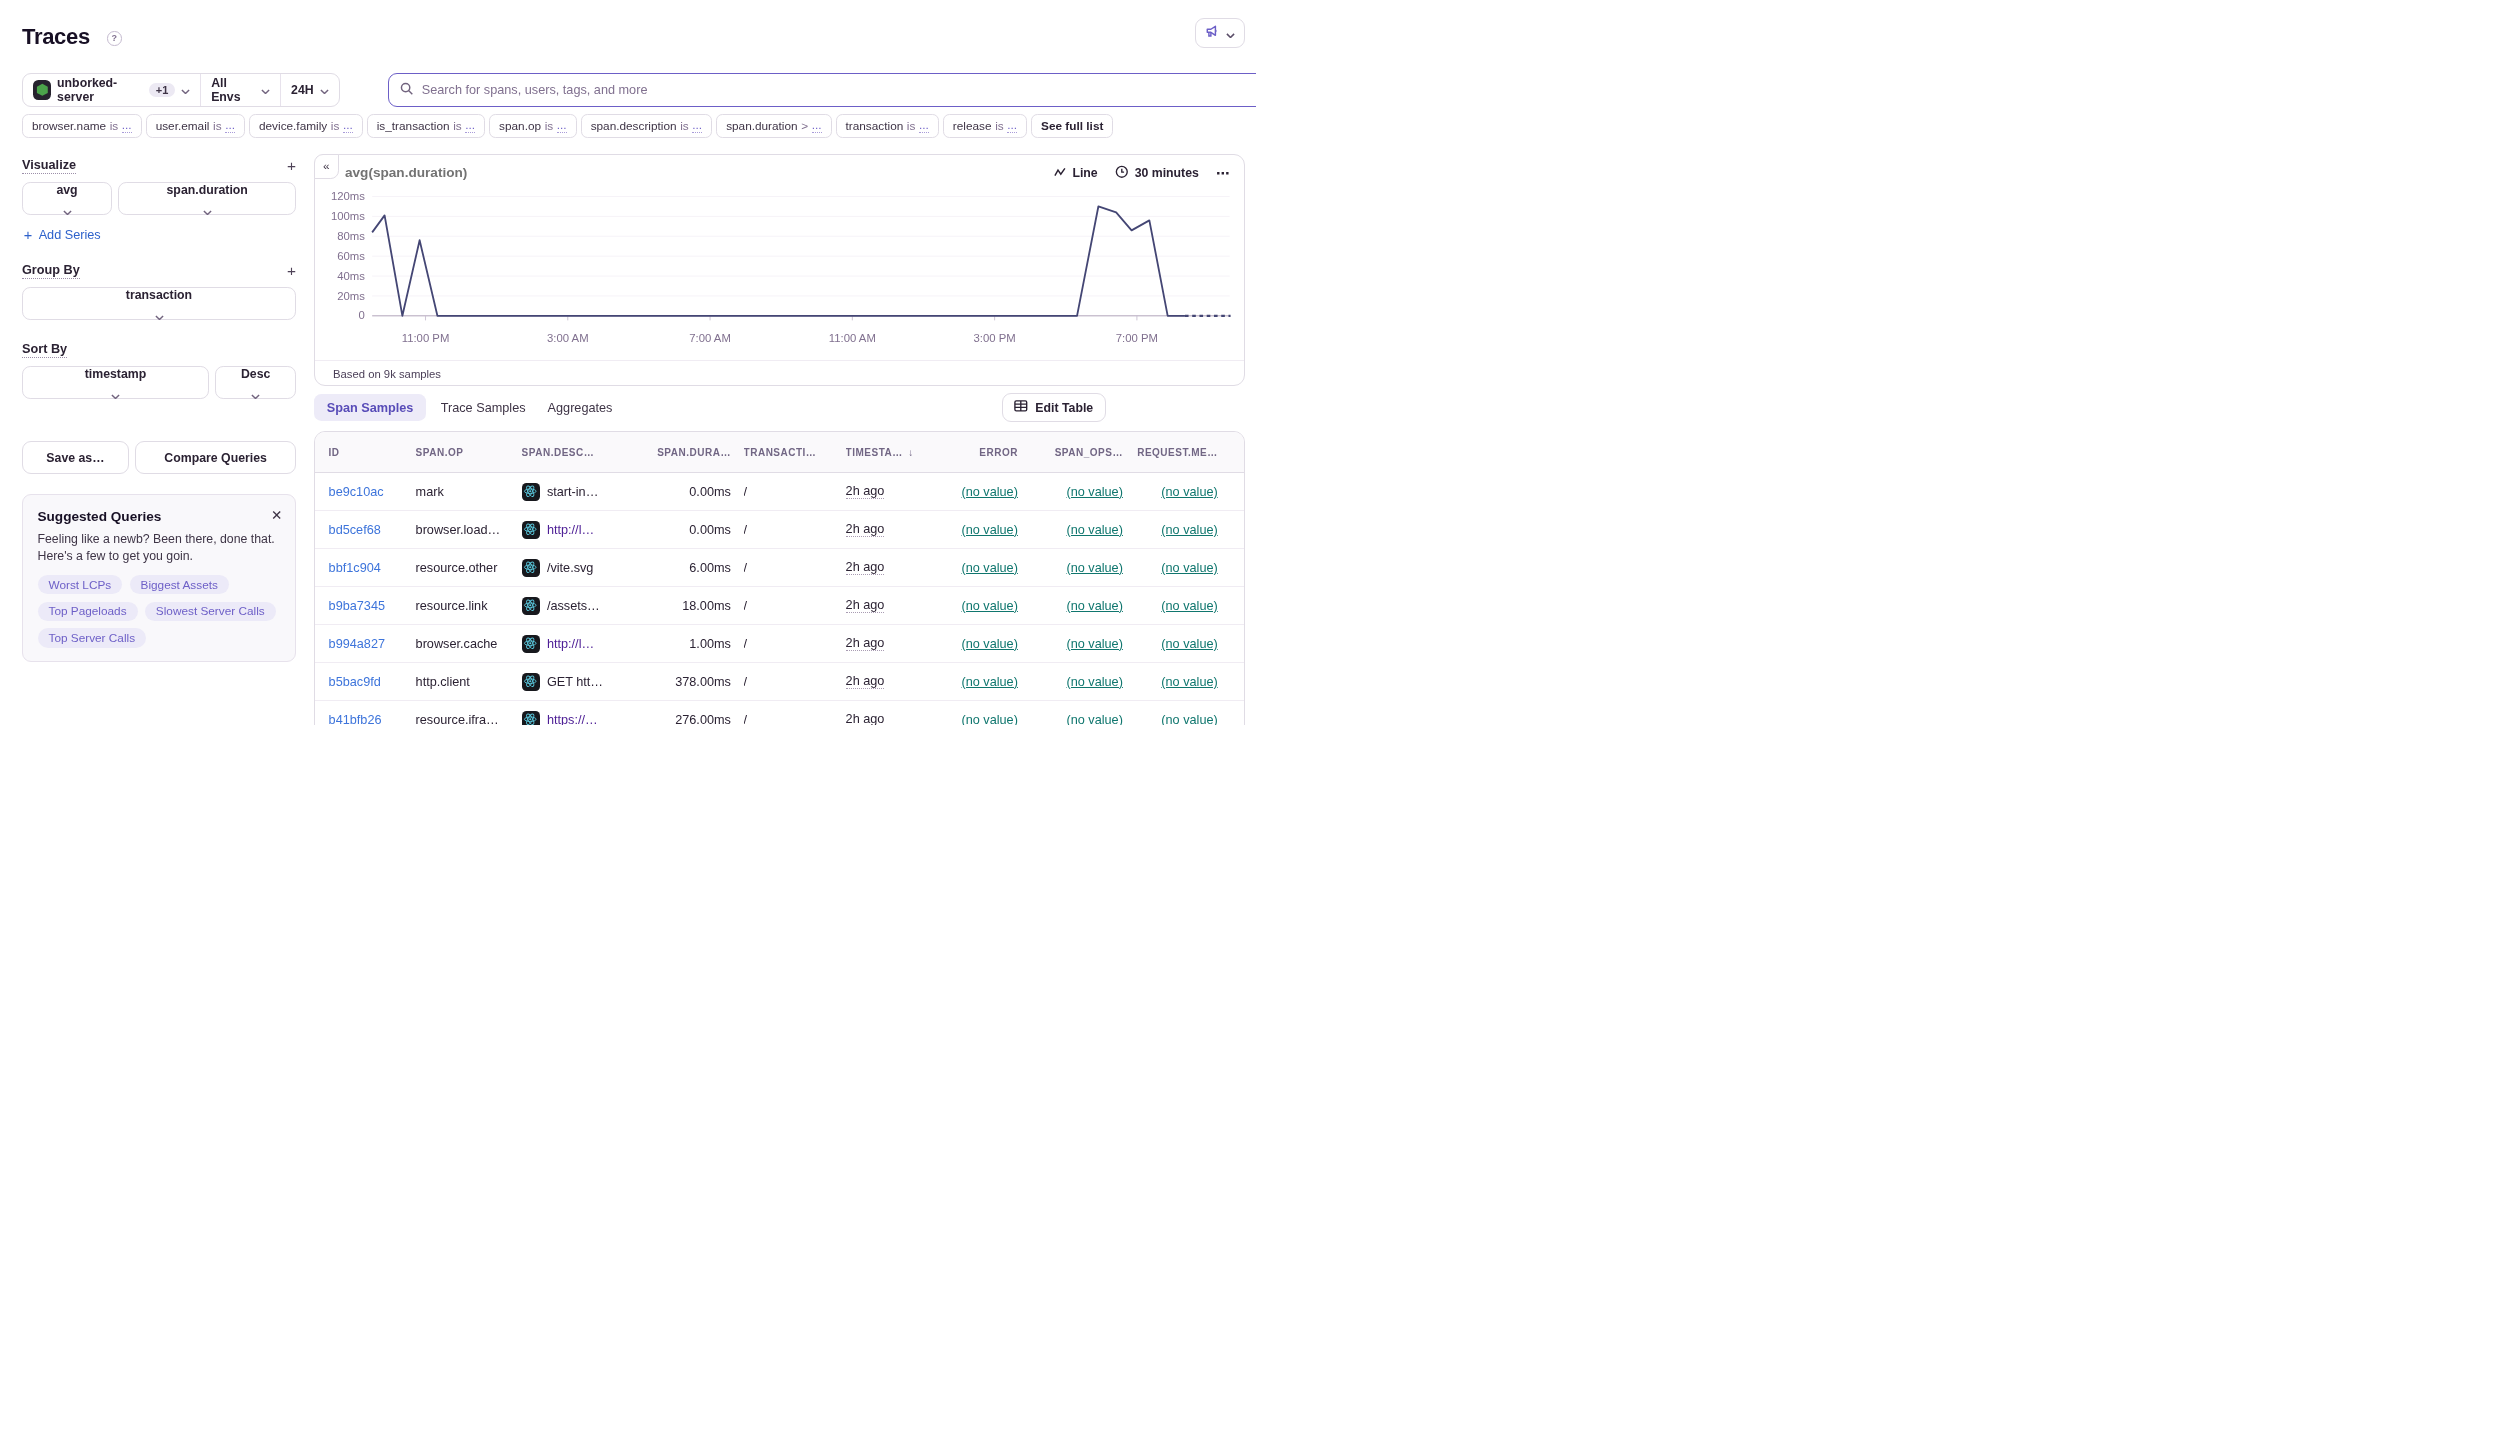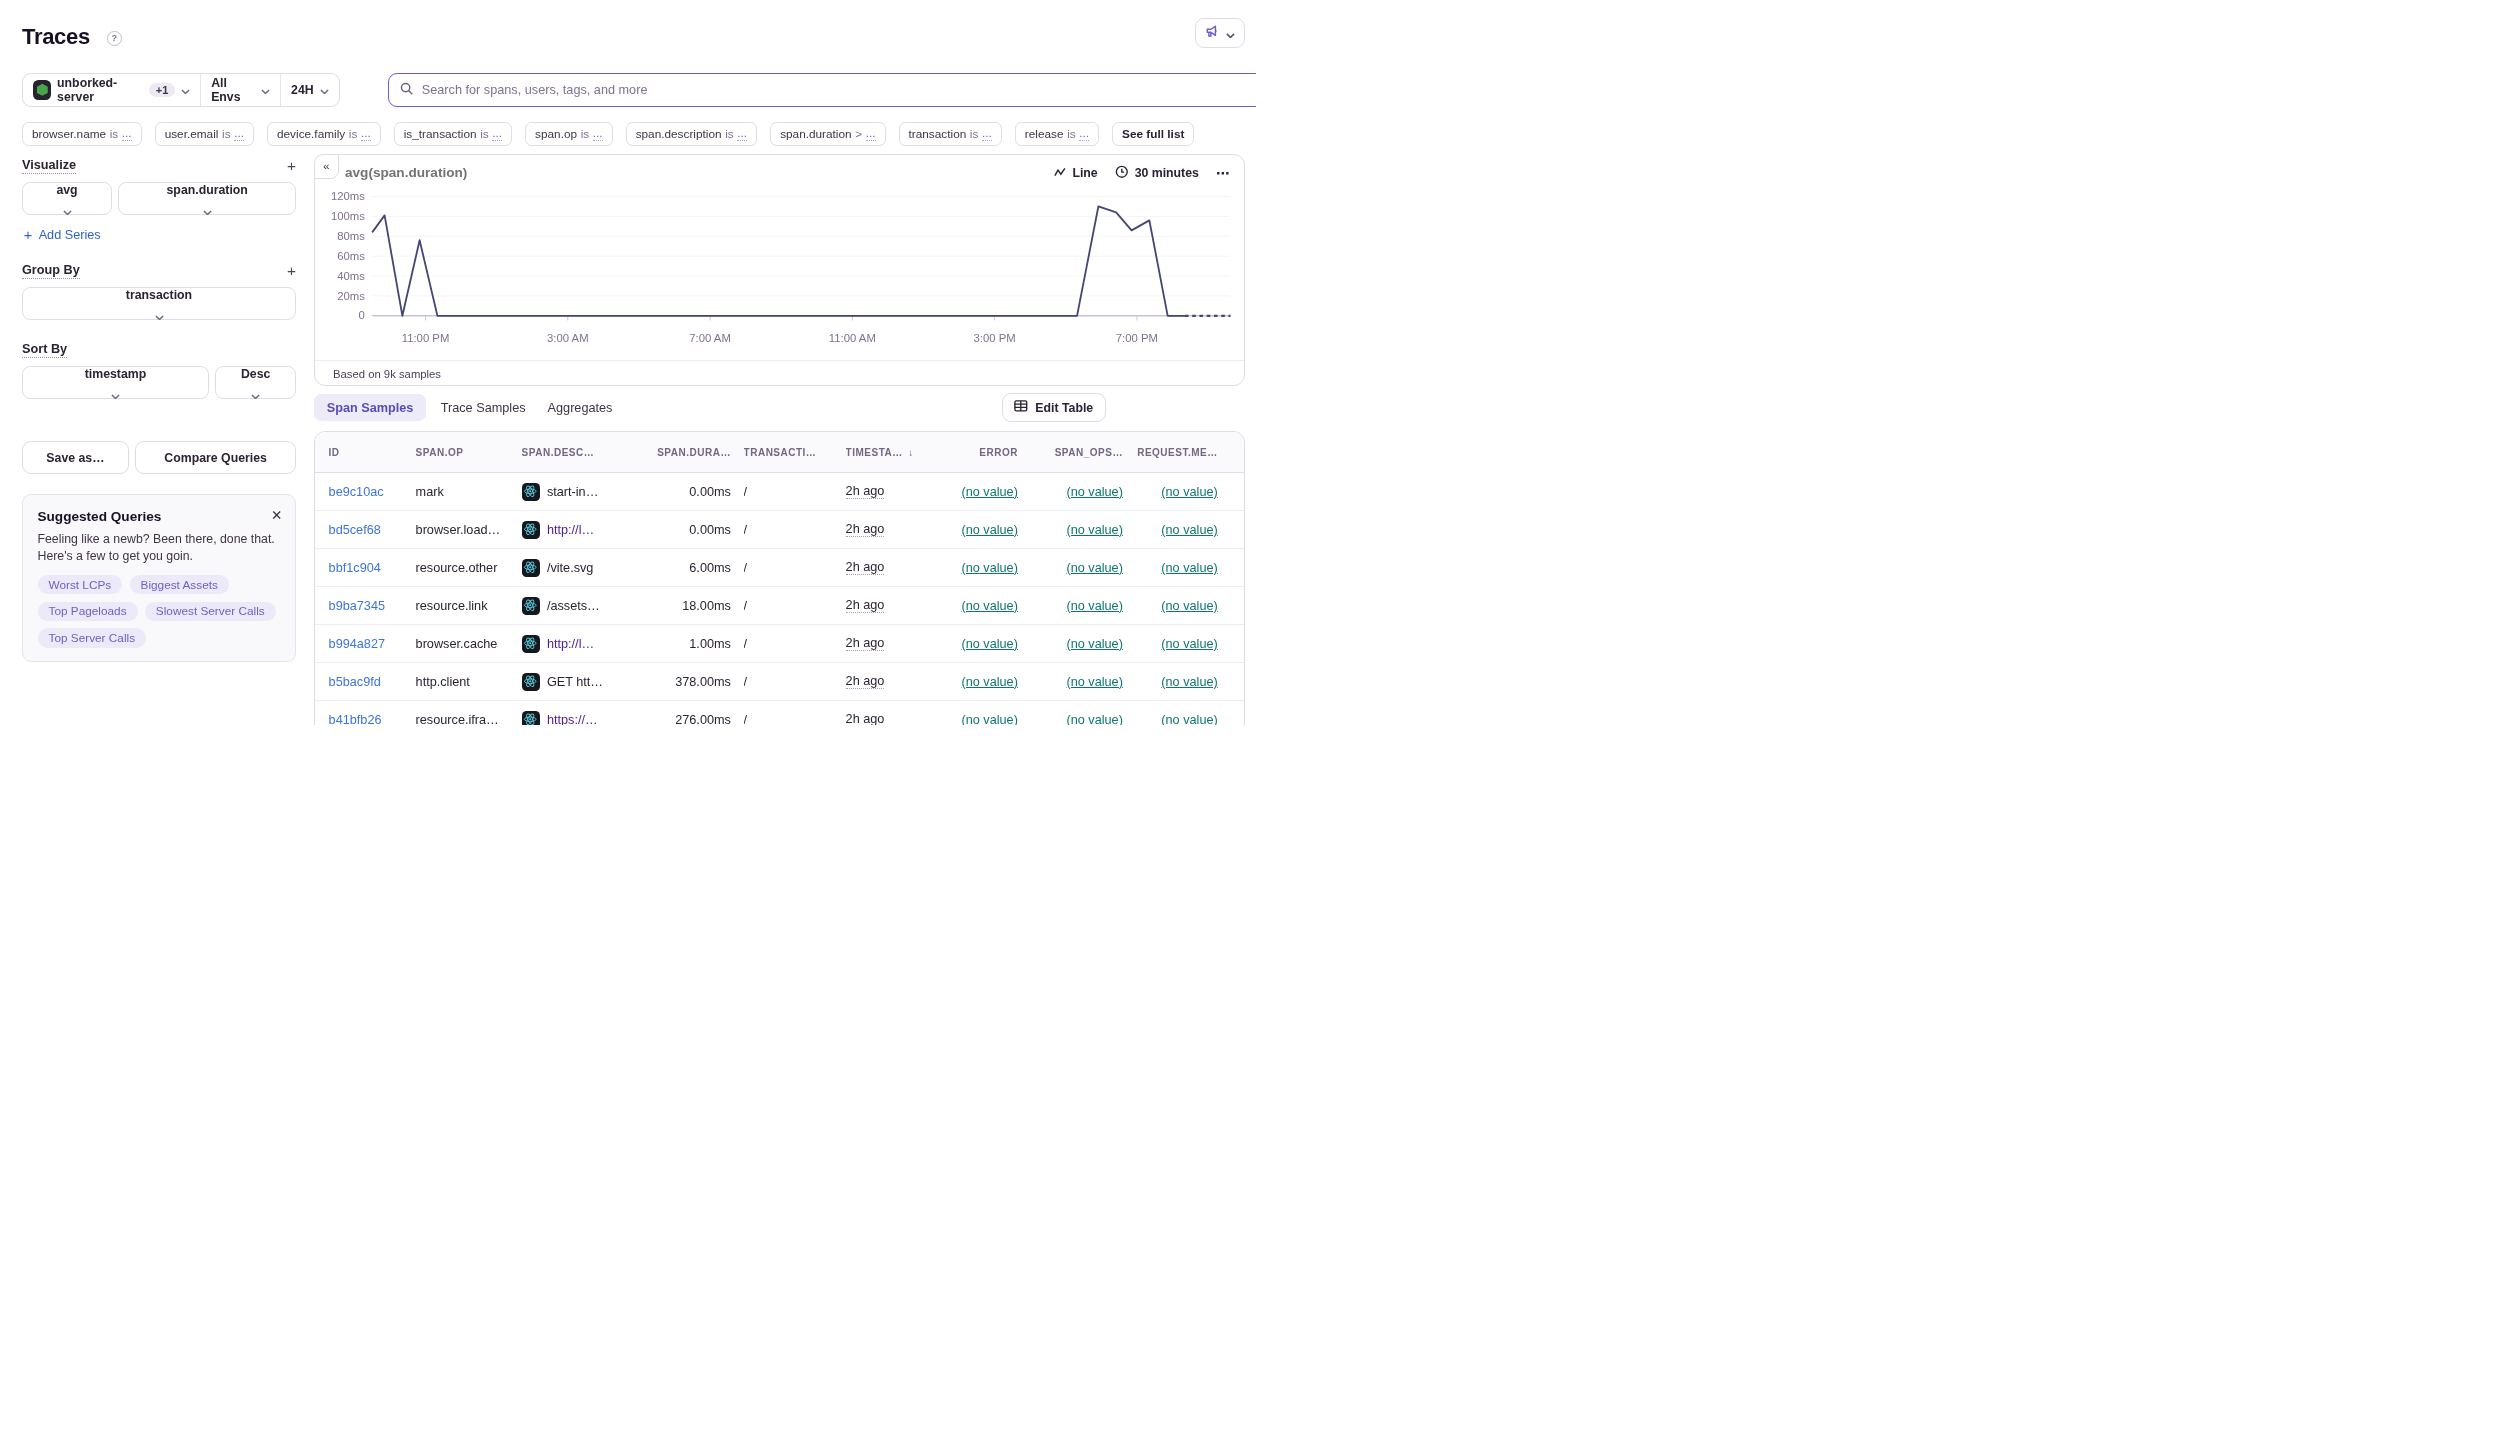--- a/index.html
+++ b/index.html
@@ -20,21 +20,21 @@
     background:#fff; display:flex; align-items:stretch; }
   .fg-section { display:flex; align-items:center; gap:6.4px; padding:0 10px; font-size:12.3px; font-weight:700; color:#2B2233; cursor:pointer; }
   .fg-section + .fg-section { border-left:0.9px solid #E7E2EC; }
   .proj-tile { width:20px; height:20px; border-radius:5.4px; background:#26232E; display:flex; align-items:center; justify-content:center; }
   .plus-badge { background:#ECE9F3; color:#3E3446; border-radius:9px; font-size:11px; font-weight:700; padding:0.9px 6.4px; }
   .search-box { position:absolute; left:388px; top:73px; width:973px; height:34px; border:1.4px solid #6C5FC7; border-radius:9px;
     background:#fff; display:flex; align-items:center; padding:0 11px; gap:8.2px; }
   .search-box input { border:none; outline:none; flex:1; font-size:12.7px; color:#2B2233; font-family:inherit; background:transparent; }
   .search-box input::placeholder { color:#80708F; }
   
-  .chips-row { position:absolute; left:22px; top:114px; width:1223px; display:flex; gap:13px;margin-top:8px; }
+  .chips-row { position:absolute; left:22px; top:114px; width:1223px; display:flex; gap:4px; }
   .chip { height:23.6px; display:inline-flex; align-items:center; gap:3.6px; padding:0 9px; border:0.9px solid #E0DCE5; border-radius:6.4px;
     background:#fff; font-size:11.8px; cursor:pointer; white-space:nowrap; }
   .chip-key { color:#3E3446; }
   .chip-op { color:#80708F; }
   .chip-val { color:#6D5FC7; border-bottom:0.9px dotted #A99CD9; line-height:1.1; }
   .chip.bold-chip { font-weight:700; color:#2B2233; }
   
   .sidebar { position:absolute; left:22px; top:158px; width:274px; }
   .side-head { display:flex; align-items:center; justify-content:space-between; margin-bottom:8.2px; }
   .side-head .lbl { font-size:12.7px; font-weight:700; color:#2B2233; border-bottom:0.9px dotted #9C8FA9; padding-bottom:0.9px; }

